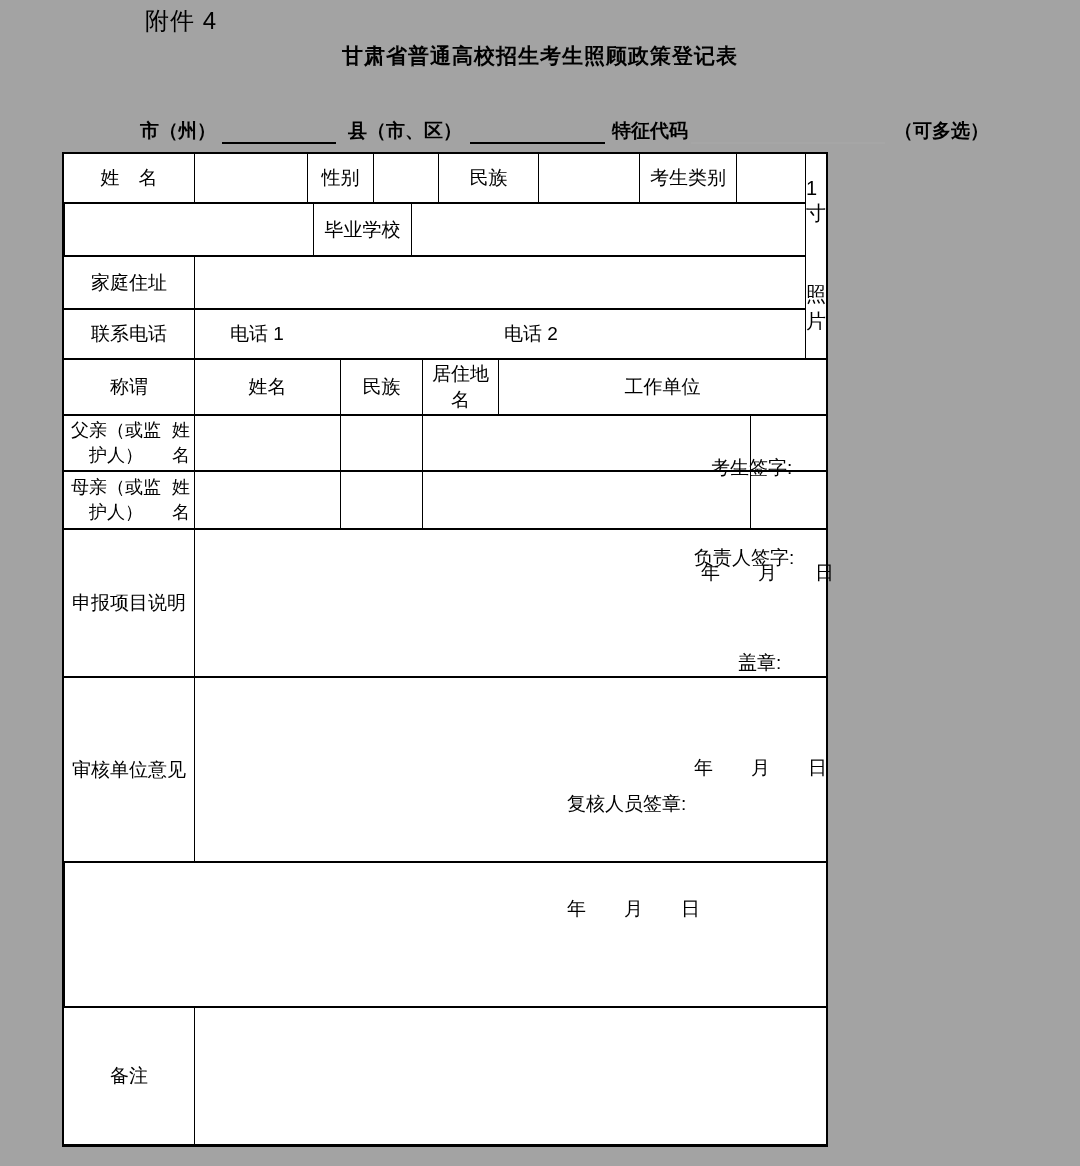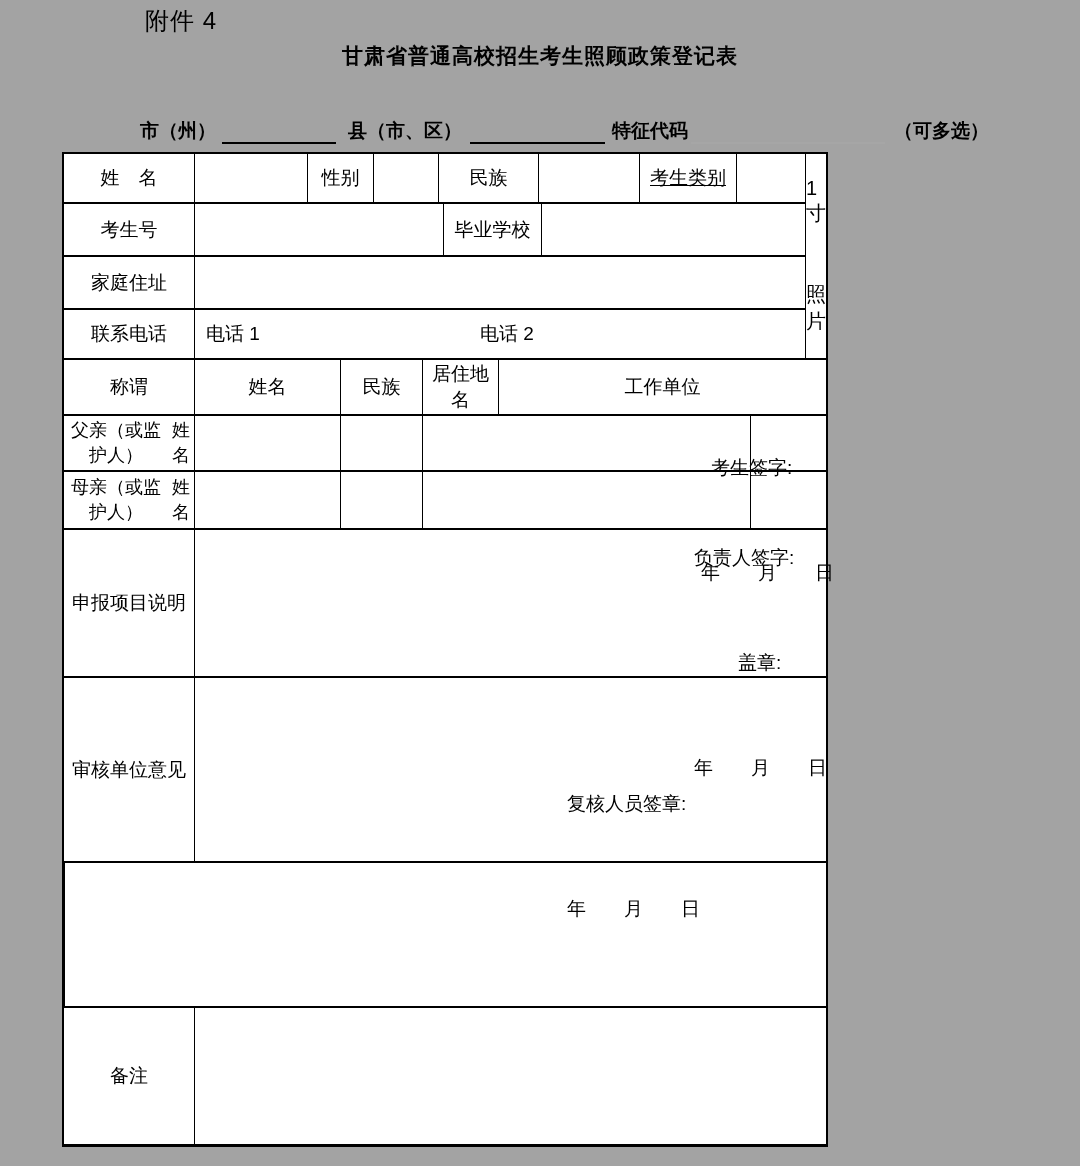--- a/index.html
+++ b/index.html
@@ -24,25 +24,25 @@
   .c.first { border-left:none; }
 
   
   .sec-a { display:flex; height:206px; border-bottom:2px solid #000; }
   .sec-a-left { width:794px; display:flex; flex-direction:column; }
   .row-a { display:flex; border-bottom:2px solid #000; }
   .row-a1 { height:50px; } .row-a2 { height:53px; } .row-a3 { height:53px; }
   .row-a4 { flex:1; border-bottom:none; }
   .photo-cell { flex:1; border-left:1px solid #000; display:flex; flex-direction:column; align-items:center; justify-content:center; gap:54px; font-size:20px; }
   .w-label { width:130px; } .w-nameval { width:113px; } .w-sex { width:66px; } .w-sexval { width:65px; }
-  .w-eth { width:100px; } .w-ethval { width:101px; } .w-ctype { width:97px;text-decoration:underline; }
+  .w-eth { width:100px; } .w-ethval { width:101px; } .w-ctype { width:97px; }
   .w-cnoval { width:249px; } .w-school { width:98px; }
   .grow { flex:1; }
   .phone-cell { position:relative; flex:1; border-left:1px solid #000; }
-  .phone-cell span { position:absolute; top:50%; transform:translateY(-50%); font-size:19px; }
+  .phone-cell span { position:absolute; top:50%; transform:translateY(-50%); font-size:19px;margin-left:24px; }
   .phone1 { left:11px; } .phone2 { left:285px; }
 
   
   .row-b { display:flex; border-bottom:2px solid #000; }
   .row-b-head { height:56px; } .row-b1 { height:56px; } .row-b2 { height:58px; }
   .w-rel { width:130px; } .w-fname { width:146px; } .w-feth { width:82px; } .w-work { width:328px; }
   .rel-label { justify-content:center; font-size:18px; line-height:25px; }
 
   
   .row-c { display:flex; border-bottom:2px solid #000; }
@@ -83,21 +83,20 @@
           <div class="c first w-label">姓　名</div>
           <div class="c w-nameval"></div>
           <div class="c w-sex">性别</div>
           <div class="c w-sexval"></div>
           <div class="c w-eth">民族</div>
           <div class="c w-ethval"></div>
           <div class="c w-ctype">考生类别</div>
           <div class="c grow"></div>
         </div>
         <div class="row-a row-a2">
-          <div class="c first w-label">考生号</div>
           <div class="c w-cnoval"></div>
           <div class="c w-school">毕业学校</div>
           <div class="c grow"></div>
         </div>
         <div class="row-a row-a3">
           <div class="c first w-label">家庭住址</div>
           <div class="c grow"></div>
         </div>
         <div class="row-a row-a4">
           <div class="c first w-label">联系电话</div>

